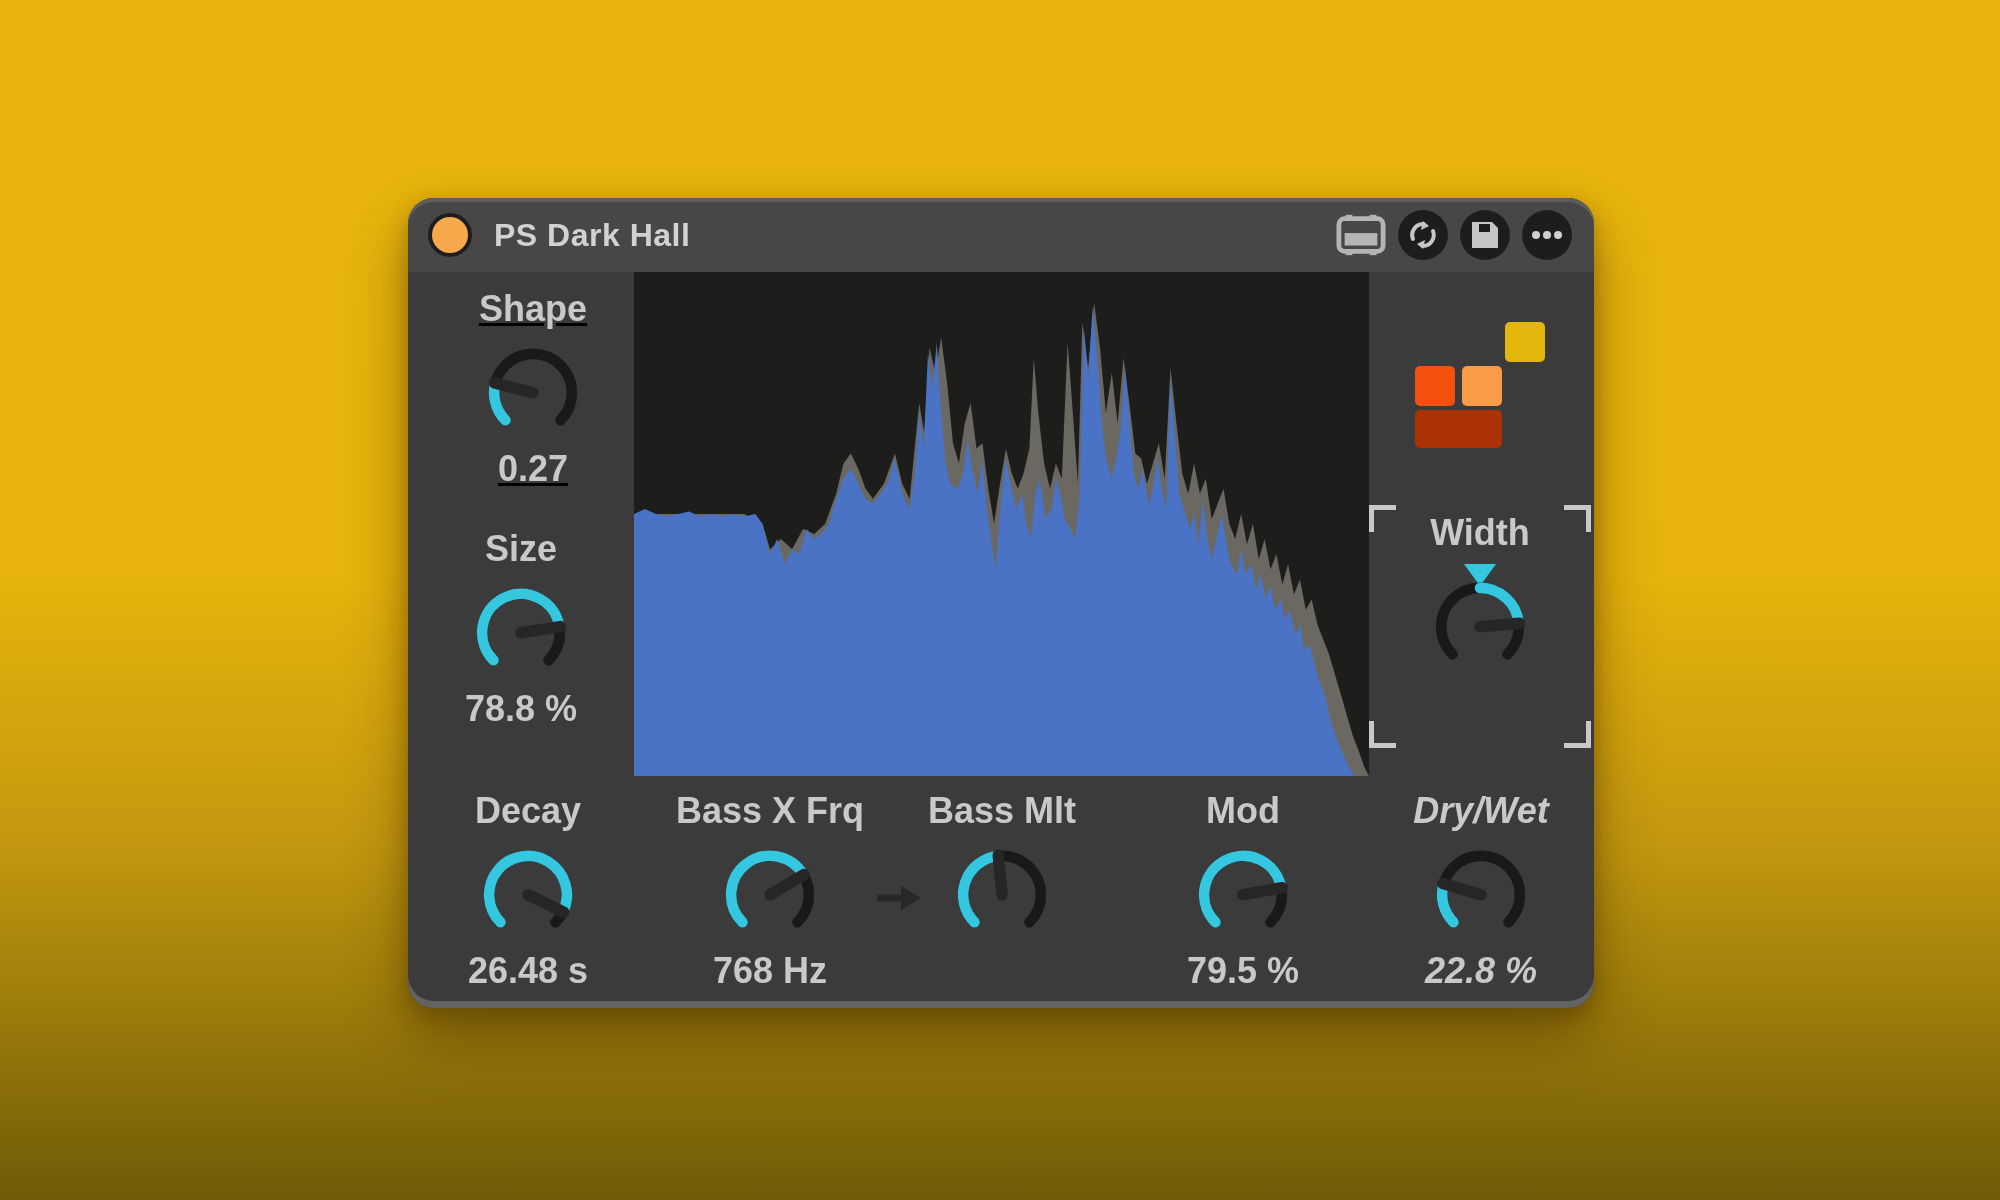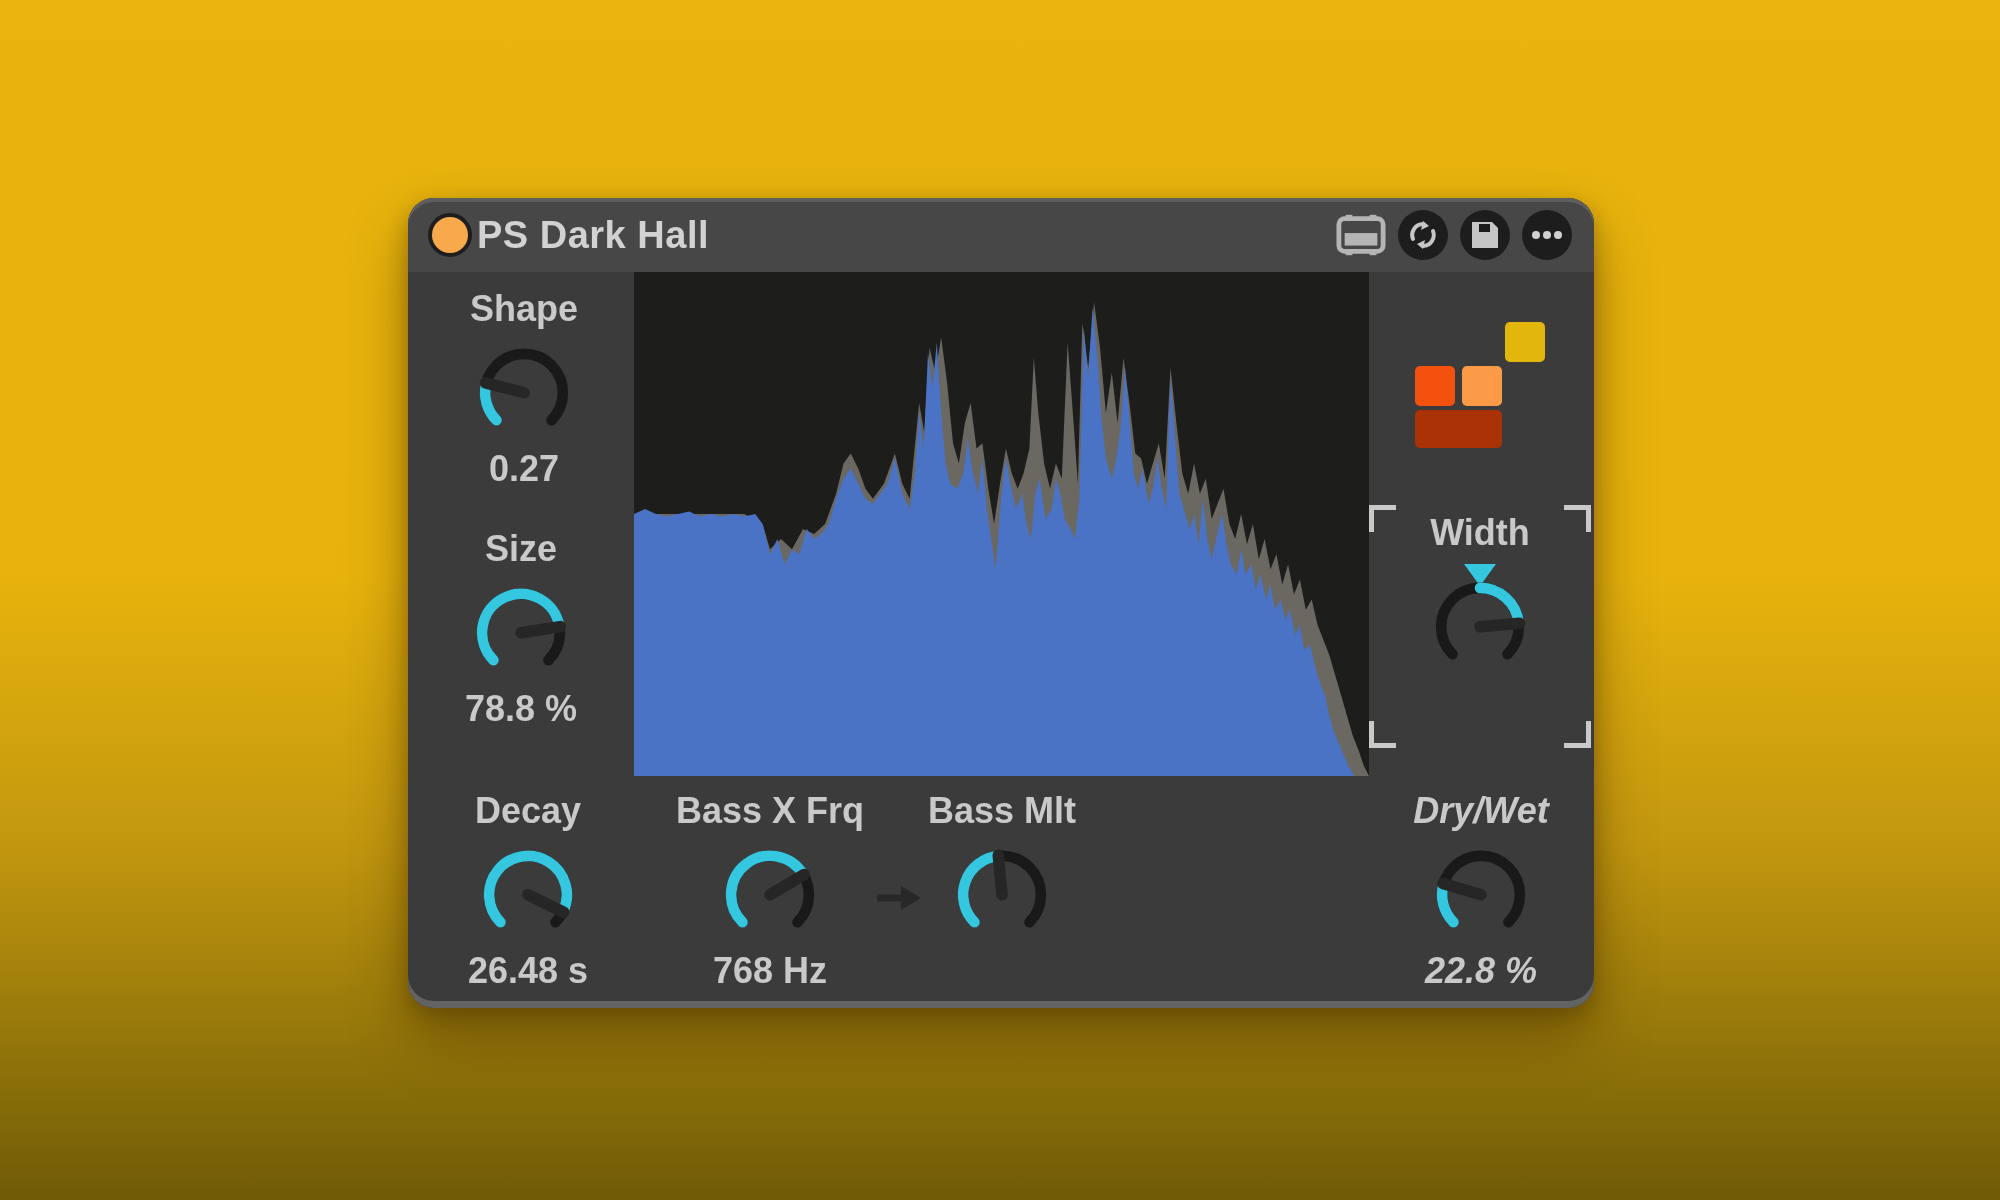--- a/index.html
+++ b/index.html
@@ -17,21 +17,21 @@
     position:absolute;left:0;top:0;width:100%;height:74px;
     background:#474747;border-radius:26px 26px 0 0;
     box-shadow:inset 0 4px 0 #5e5e5e;
     display:flex;align-items:center;
   }
   .activator{
     width:44px;height:44px;border-radius:50%;margin-left:20px;
     background:#f8a94c;border:4px solid #1e1e1e;box-sizing:border-box;
   }
   .title{
-    margin-left:5px;font-size:38px;font-weight:bold;color:#d2d2d2;letter-spacing:.5px;
+    margin-left:22px;font-size:32px;font-weight:bold;color:#d2d2d2;letter-spacing:.5px;
   }
   .header-spacer{flex:1}
   .hbtn{width:50px;height:50px;border-radius:50%;background:#1d1d1d;margin-right:12px;
     display:flex;align-items:center;justify-content:center;}
   .hbtn.flat{background:transparent;}
   .hbtn:last-child{margin-right:22px;}
   .display{
     position:absolute;left:226px;top:74px;width:735px;height:504px;background:#1d1d1c;
   }
   .display svg{display:block}
@@ -101,21 +101,21 @@
       </div>
     </div>
 
     <div class="display" style="background: rgb(29, 29, 28);">
       <svg width="735" height="504" viewBox="0 0 735 500" preserveAspectRatio="none">
         <polygon points="0,500 0.0,240.0 36.8,240.0 73.5,240.0 110.3,240.0 128.6,250.0 136.0,275.0 147.0,265.0 158.0,275.0 169.0,255.0 180.1,260.0 191.1,250.0 202.1,220.0 209.5,190.0 216.8,180.0 224.2,195.0 231.5,215.0 238.9,225.0 249.9,210.0 260.9,180.0 268.3,210.0 275.6,225.0 285.2,130.0 290.3,160.0 295.5,75.0 301.3,100.0 307.2,65.0 313.1,110.0 319.0,170.0 324.9,190.0 330.8,150.0 336.6,130.0 342.5,175.0 348.4,170.0 354.3,215.0 360.1,250.0 366.0,210.0 371.9,175.0 377.8,200.0 383.7,215.0 389.5,200.0 395.4,175.0 399.8,85.0 404.3,140.0 410.1,190.0 416.0,215.0 421.9,190.0 427.8,205.0 433.6,70.0 438.1,130.0 443.9,210.0 448.3,50.0 454.2,95.0 460.1,30.0 466.0,75.0 471.9,140.0 477.8,100.0 483.6,150.0 489.5,85.0 495.4,130.0 501.3,180.0 507.1,185.0 513.0,210.0 518.9,190.0 524.8,170.0 530.7,205.0 536.5,95.0 542.4,150.0 548.3,200.0 554.2,220.0 560.1,190.0 565.9,220.0 571.8,205.0 577.7,245.0 583.6,230.0 589.5,215.0 595.4,250.0 601.2,265.0 607.1,240.0 613.0,270.0 618.9,250.0 624.8,285.0 630.6,265.0 636.5,295.0 642.4,280.0 648.3,310.0 654.1,290.0 660.0,320.0 665.9,305.0 671.8,335.0 677.7,325.0 683.5,350.0 689.4,365.0 695.3,380.0 701.2,400.0 707.1,420.0 712.9,440.0 718.8,460.0 724.7,475.0 729.9,490.0 735.0,500.0 735,500" fill="#6b6862"></polygon>
         <polygon points="0,500 0.0,240.0 11.0,235.0 22.0,240.0 33.1,242.5 44.1,240.0 55.1,237.5 66.1,242.5 77.2,240.0 88.2,242.5 99.2,240.0 110.3,242.5 121.3,240.0 128.6,250.0 136.0,280.0 143.3,265.0 150.7,290.0 158.0,275.0 165.4,280.0 172.7,255.0 180.1,265.0 187.4,260.0 194.8,250.0 202.1,225.0 209.5,205.0 216.8,195.0 224.2,210.0 231.5,225.0 238.9,230.0 246.2,220.0 253.6,210.0 260.9,185.0 268.3,220.0 275.6,235.0 280.8,200.0 285.2,140.0 289.6,175.0 294.0,80.0 298.4,115.0 302.8,70.0 307.2,140.0 311.6,190.0 316.1,210.0 323.4,215.0 329.3,200.0 333.7,165.0 338.1,195.0 344.0,220.0 348.4,185.0 352.8,235.0 357.2,265.0 361.6,295.0 367.5,220.0 371.9,185.0 376.3,210.0 382.2,235.0 388.1,220.0 392.5,250.0 396.9,265.0 401.3,220.0 405.7,205.0 411.6,245.0 417.5,235.0 421.9,205.0 426.3,220.0 430.7,245.0 436.6,255.0 441.0,265.0 445.4,225.0 449.8,55.0 454.2,105.0 458.6,35.0 463.0,80.0 467.5,145.0 471.9,185.0 477.8,205.0 482.2,185.0 486.6,155.0 491.0,95.0 495.4,145.0 499.8,200.0 504.2,215.0 508.6,195.0 514.5,230.0 518.9,215.0 523.3,185.0 527.7,215.0 532.1,235.0 536.5,105.0 541.0,165.0 545.4,220.0 551.3,240.0 555.7,255.0 560.1,240.0 564.5,270.0 568.9,225.0 573.3,265.0 577.7,285.0 582.1,265.0 588.0,240.0 592.4,270.0 596.8,290.0 602.7,300.0 607.1,275.0 611.5,300.0 617.4,290.0 621.8,315.0 626.2,300.0 632.1,325.0 636.5,310.0 640.9,335.0 646.8,325.0 651.2,345.0 655.6,335.0 661.5,360.0 665.9,350.0 670.3,375.0 676.2,370.0 680.6,390.0 685.0,405.0 690.9,420.0 695.3,440.0 699.7,455.0 705.6,470.0 710.0,480.0 714.4,490.0 720.3,500.0 735,500" fill="#4a73c5"></polygon>
       </svg>
     </div>
 
-    <div class="knob-block" style="left:6px;top:88px;width:220px;">
+    <div class="knob-block" style="left:15px;top:88px;width:220px;text-decoration:underline;">
       <div class="knob-label">Shape</div>
       <div class="knob">
           <svg viewBox="0 0 120 120">
             <path d="M 28.89 93.11 A 44 44 0 1 1 91.11 93.11" fill="none" stroke="#191919" stroke-width="12" stroke-linecap="round"></path>
             <path d="M 28.89 93.11 A 44 44 0 0 1 17.38 51.06" fill="none" stroke="#35c6e0" stroke-width="12" stroke-linecap="round"></path>
             <line x1="60" y1="62" x2="16.41" y2="50.81" stroke="#262626" stroke-width="13" stroke-linecap="round"></line>
           </svg>
         </div>
       <div class="knob-value">0.27</div>
     </div>
@@ -187,20 +187,31 @@
     <div class="knob-block" style="left:484px;top:590px;width:220px;">
       <div class="knob-label">Bass Mlt</div>
       <div class="knob">
           <svg viewBox="0 0 120 120">
             <path d="M 28.89 93.11 A 44 44 0 1 1 91.11 93.11" fill="none" stroke="#191919" stroke-width="12" stroke-linecap="round"></path>
             <path d="M 28.89 93.11 A 44 44 0 0 1 55.86 18.20" fill="none" stroke="#35c6e0" stroke-width="12" stroke-linecap="round"></path>
             <line x1="60" y1="62" x2="55.77" y2="17.20" stroke="#262626" stroke-width="13" stroke-linecap="round"></line>
           </svg>
         </div>
     </div>
+    <div class="knob-block" style="left:725px;top:590px;width:220px;">
+      <div class="knob-label">Mod</div>
+      <div class="knob">
+          <svg viewBox="0 0 120 120">
+            <path d="M 28.89 93.11 A 44 44 0 1 1 91.11 93.11" fill="none" stroke="#191919" stroke-width="12" stroke-linecap="round"></path>
+            <path d="M 28.89 93.11 A 44 44 0 1 1 103.28 54.09" fill="none" stroke="#35c6e0" stroke-width="12" stroke-linecap="round"></path>
+            <line x1="60" y1="62" x2="104.27" y2="53.92" stroke="#262626" stroke-width="13" stroke-linecap="round"></line>
+          </svg>
+        </div>
+      <div class="knob-value">79.5 %</div>
+    </div>
     <div class="knob-block" style="left:963px;top:590px;width:220px;font-style:italic;">
       <div class="knob-label">Dry/Wet</div>
       <div class="knob">
           <svg viewBox="0 0 120 120">
             <path d="M 28.89 93.11 A 44 44 0 1 1 91.11 93.11" fill="none" stroke="#191919" stroke-width="12" stroke-linecap="round"></path>
             <path d="M 28.89 93.11 A 44 44 0 0 1 17.83 49.46" fill="none" stroke="#35c6e0" stroke-width="12" stroke-linecap="round"></path>
             <line x1="60" y1="62" x2="16.87" y2="49.17" stroke="#262626" stroke-width="13" stroke-linecap="round"></line>
           </svg>
         </div>
       <div class="knob-value">22.8 %</div>

